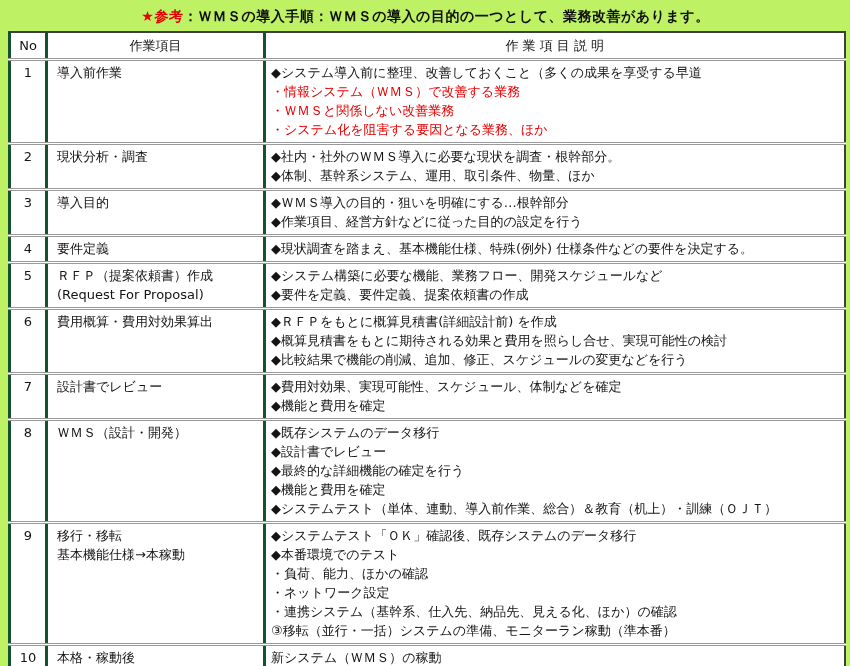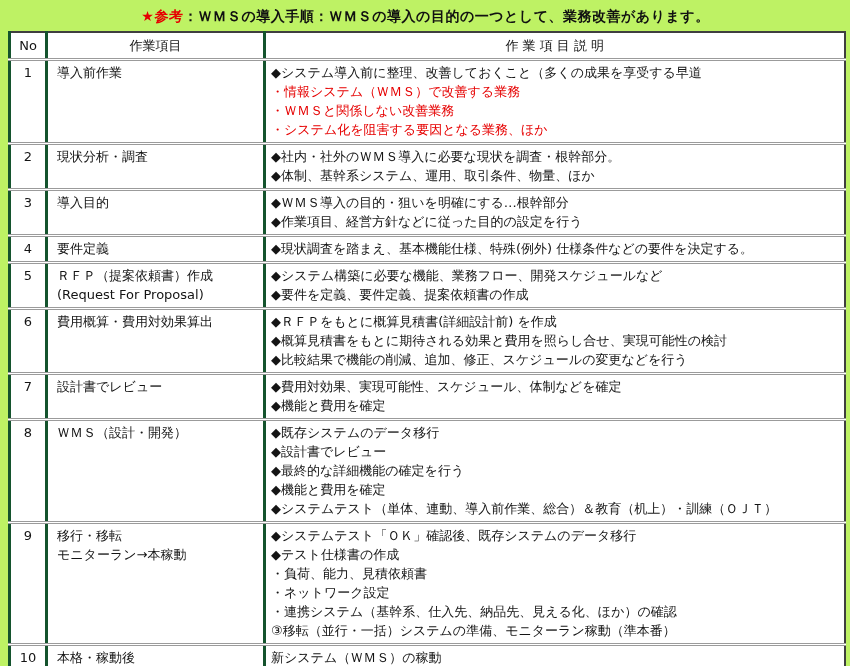--- a/index.html
+++ b/index.html
@@ -160,26 +160,26 @@
             <div class="line">◆設計書でレビュー</div>
             <div class="line">◆最終的な詳細機能の確定を行う</div>
             <div class="line">◆機能と費用を確定</div>
             <div class="line">◆システムテスト（単体、連動、導入前作業、総合）＆教育（机上）・訓練（ＯＪＴ）</div>
           </td>
         </tr>
         <tr>
           <td class="no">9</td>
           <td class="item">
             <div class="line">移行・移転</div>
-            <div class="line">モニターラン→本稼動</div>
+            <div class="line">基本機能仕様→本稼動</div>
           </td>
           <td class="desc">
             <div class="line">◆システムテスト「ＯＫ」確認後、既存システムのデータ移行</div>
-            <div class="line">◆テスト仕様書の作成</div>
-            <div class="line">・負荷、能力、見積依頼書</div>
+            <div class="line">◆本番環境でのテスト</div>
+            <div class="line">・負荷、能力、ほかの確認</div>
             <div class="line">・ネットワーク設定</div>
             <div class="line">・連携システム（基幹系、仕入先、納品先、見える化、ほか）の確認</div>
             <div class="line">③移転（並行・一括）システムの準備、モニターラン稼動（準本番）</div>
           </td>
         </tr>
         <tr>
           <td class="no">10</td>
           <td class="item">
             <div class="line">本格・稼動後</div>
           </td>

